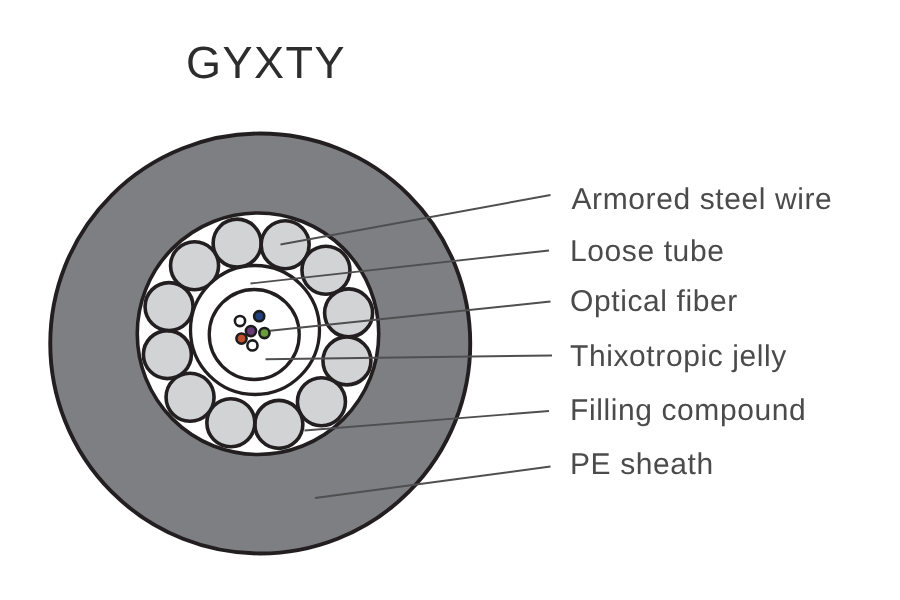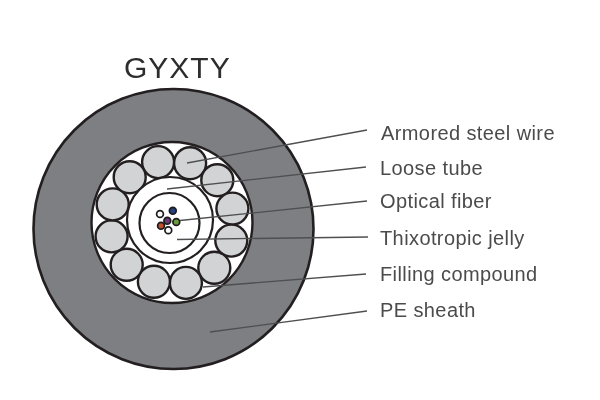--- a/index.html
+++ b/index.html
@@ -11,21 +11,21 @@
     position: relative;
     width: 600px;
     height: 400px;
     background: #ffffff;
     overflow: hidden;
     font-family: "Liberation Sans", sans-serif;
   }
   .title {
     position: absolute;
     left: 124px;
-    top: 53px;
+    top: 28px;
     font-size: 30px;
     font-weight: 500;
     letter-spacing: 1px;
     color: #2d2d2d;
     line-height: 1;
     white-space: nowrap;
   }
   svg.diagram {
     position: absolute;
     left: 0;

